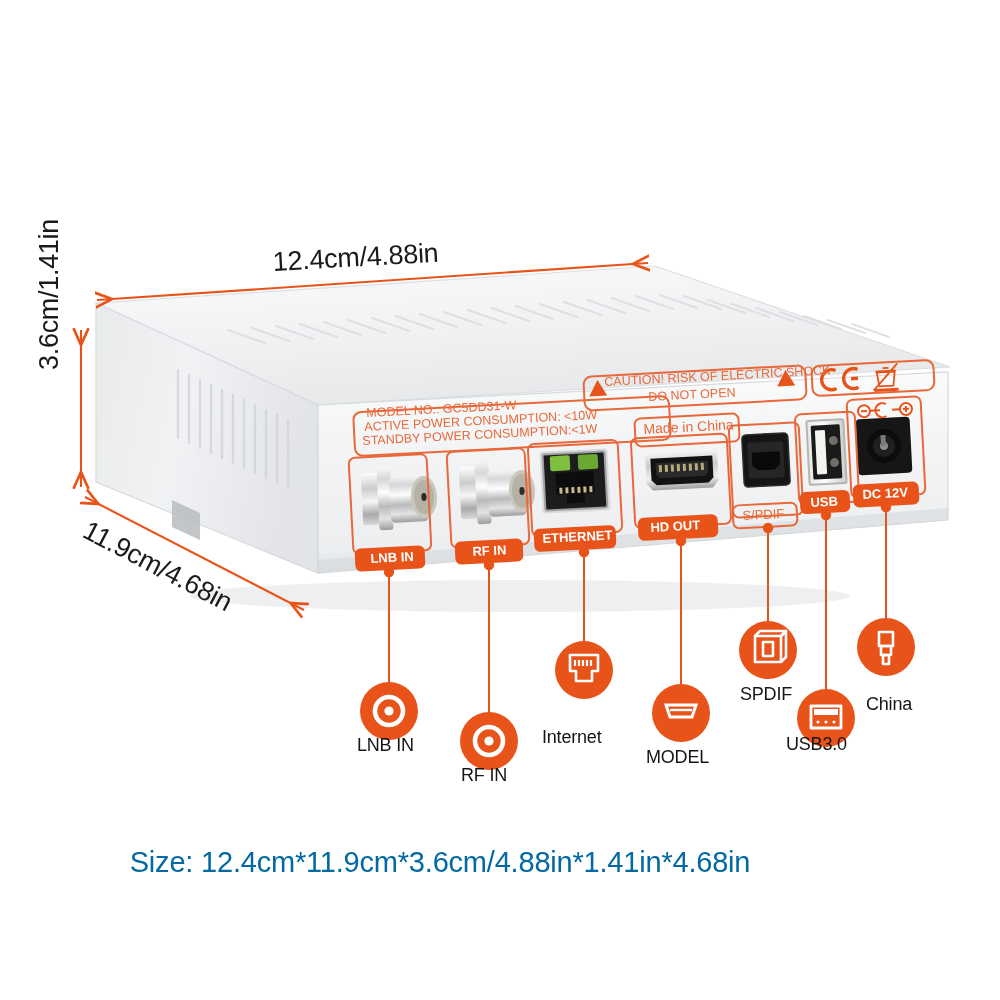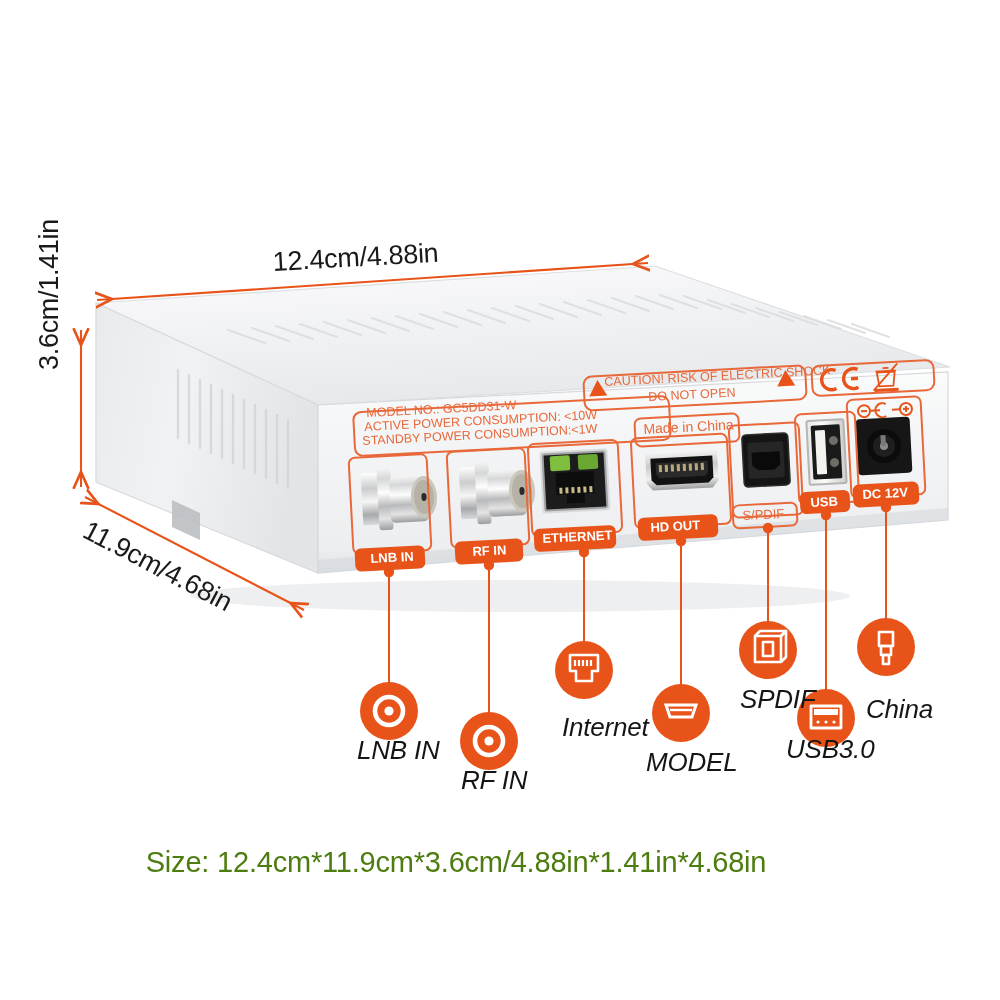--- a/index.html
+++ b/index.html
@@ -62,40 +62,39 @@
     left: 92px;
     top: 515px;
     transform: rotate(27.5deg);
     transform-origin: left top;
   }
 
   
   .callout-label {
     position: absolute;
     font-family: "Liberation Sans", sans-serif;
-    font-size: 26px;
+    font-size: 18px;
     font-weight: 400;
     color: #151515;
     white-space: nowrap;
     z-index: 8;
     letter-spacing: -0.2px;
-    font-style: italic;
   }
 
   
   #size-caption {
     position: absolute;
-    left: 16px;
+    left: 0;
     top: 846px;
     width: 880px;
     text-align: center;
     font-family: "Liberation Sans", sans-serif;
     font-size: 29px;
     font-weight: 400;
-    color: #4d7c0f;
+    color: #0369a1;
     letter-spacing: -0.2px;
     z-index: 8;
   }
 
   
   .silk {
     position: absolute;
     font-family: "Liberation Sans", sans-serif;
     color: #E8683A;
     white-space: nowrap;
@@ -469,21 +468,21 @@
 
     <g fill="none" stroke="#ffffff" stroke-width="2.6" stroke-linejoin="round">
       <path d="M879,632 h14 v14 h-14 z"></path>
       <path d="M881,646 h10 v9 h-10 z"></path>
       <path d="M883,655 h6 v9 h-6 z"></path>
     </g>
   </svg>
 
   <div class="callout-label" style="left:357px; top:735px;">LNB IN</div>
   <div class="callout-label" style="left:461px; top:765px;">RF IN</div>
-  <div class="callout-label" style="left:542px; top:712px;margin-left:20px;">Internet</div>
+  <div class="callout-label" style="left:542px; top:727px;">Internet</div>
   <div class="callout-label" style="left:646px; top:747px;">MODEL</div>
   <div class="callout-label" style="left:740px; top:684px;">SPDIF</div>
   <div class="callout-label" style="left:786px; top:734px;">USB3.0</div>
   <div class="callout-label" style="left:866px; top:694px;">China</div>
 
   <div id="size-caption">Size: 12.4cm*11.9cm*3.6cm/4.88in*1.41in*4.68in</div>
 
 </div>
 
 </body></html>

